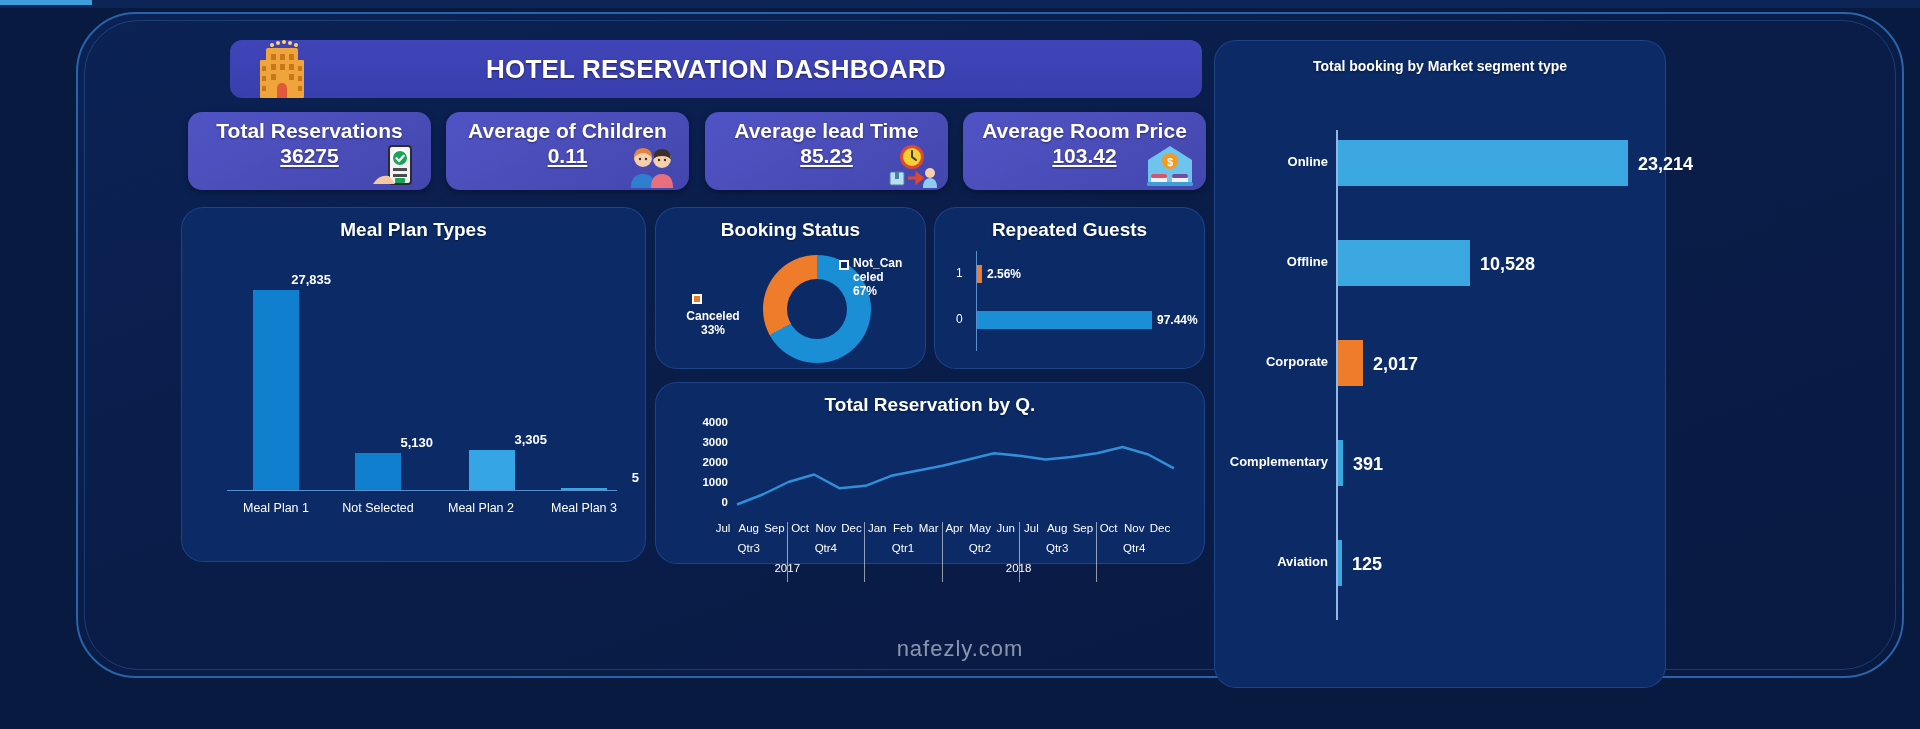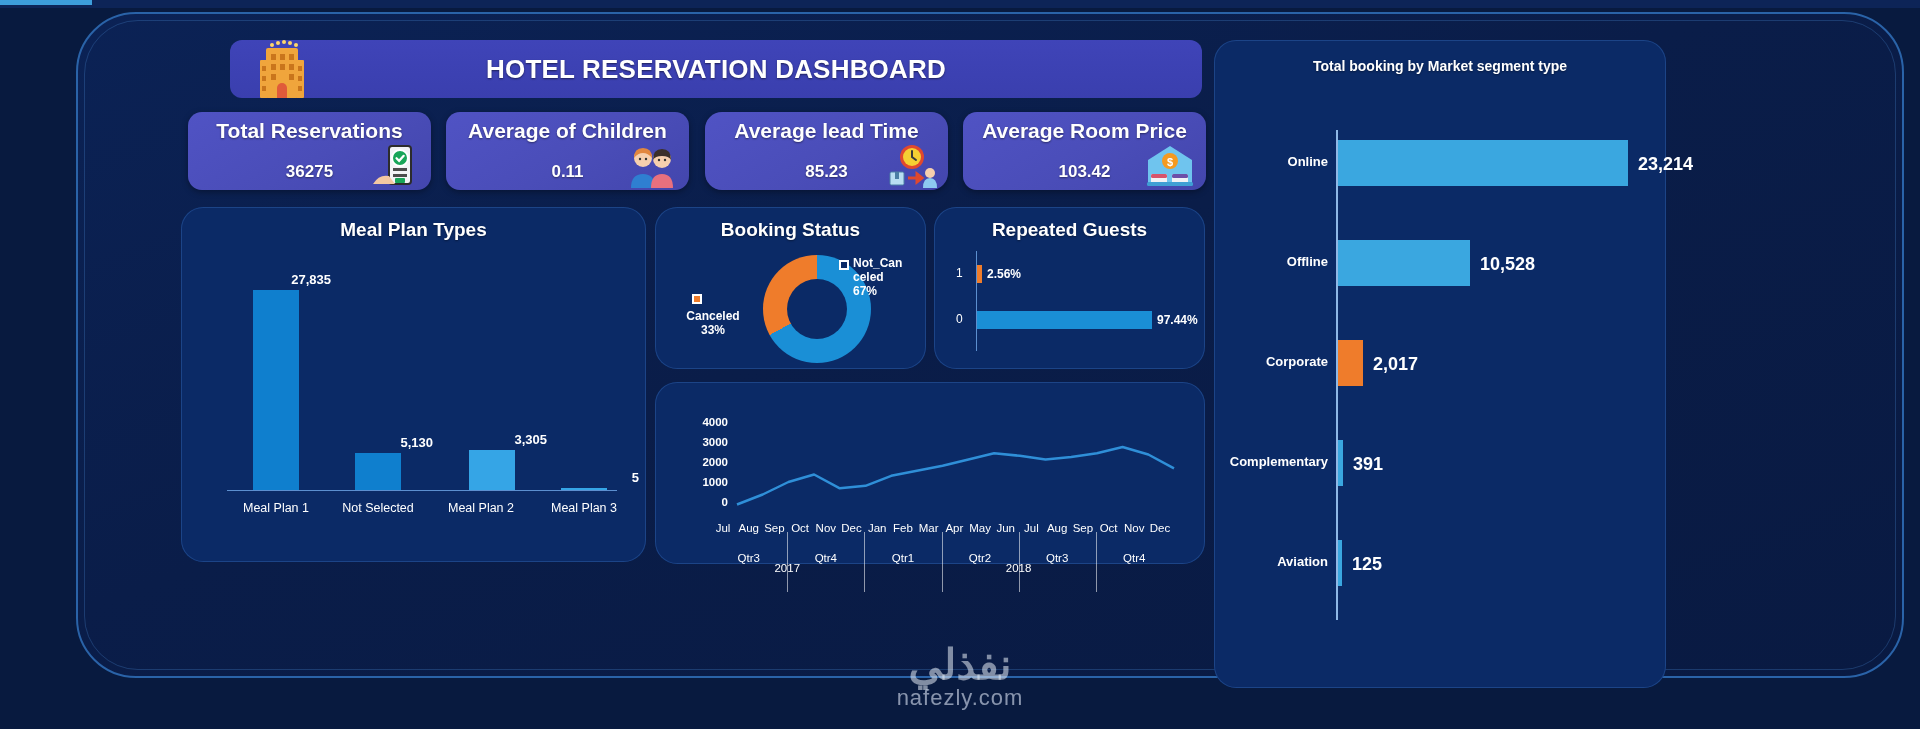--- a/index.html
+++ b/index.html
@@ -47,23 +47,23 @@
   }
   
   .kpi{
     position:absolute; top:98px; height:78px; width:243px;
     background:linear-gradient(150deg,#5053c4 0%, #4a4db8 55%, #4346ad 100%);
     border-radius:14px;
     box-shadow:0 2px 6px rgba(0,0,0,.35);
     padding-top:7px;
   }
   .kpi .k-title{ text-align:center; font-size:21px; font-weight:bold; text-shadow:0 1px 2px rgba(0,0,0,.45);}
-  .kpi .k-val{ text-align:center; font-size:17px; font-weight:bold; margin-top:19px; text-shadow:0 1px 2px rgba(0,0,0,.45);}
+  .kpi .k-val{ text-align:center; font-size:21px; font-weight:bold; margin-top:1px; text-shadow:0 1px 2px rgba(0,0,0,.45);text-decoration:underline;}
   .kpi .k-ico{ position:absolute; right:8px; bottom:2px; width:56px; height:44px;}
-  #kpi0{ left:110px;} #kpi1{ left:368px;} #kpi2{ left:627px;border-radius:17px;} #kpi3{ left:885px;}
+  #kpi0{ left:110px;} #kpi1{ left:368px;} #kpi2{ left:627px;} #kpi3{ left:885px;}
 
   
   #mealpanel{ left:103px; top:193px; width:465px; height:355px;}
   .p-title{ text-align:center; font-size:19px; font-weight:bold; padding-top:12px; text-shadow:0 1px 2px rgba(0,0,0,.4);}
   #mealplot{ position:absolute; left:24px; top:48px; width:420px; height:270px;}
   .mp-axis{ position:absolute; left:22px; bottom:34px; width:390px; height:1px; background:#5c8fd0;}
   .mp-bar-wrap{ position:absolute; bottom:35px; width:46px; }
   .mp-bar{ width:100%; background:#0f7fce; }
   .mp-bar.light{ background:#35a5e6;}
   .mp-val{ position:absolute; width:110px; left:-32px; text-align:right; font-size:13px; font-weight:bold; }
@@ -88,21 +88,21 @@
   .rg-lab{ position:absolute; left:8px; top:1px; font-size:12px;}
   .rg-bar{ position:absolute; left:29px; height:100%;}
   .rg-val{ position:absolute; top:2px; font-size:12px; font-weight:bold;}
 
   
   #linepanel{ left:577px; top:368px; width:550px; height:182px;}
   #lineplot{ position:absolute; left:14px; top:40px; width:525px; height:100px;}
   .ly-lab{ position:absolute; right:0; font-size:11.5px; font-weight:bold; text-align:right; width:34px;}
   .months{ position:absolute; left:68px; top:140px; width:470px; height:22px;}
   .mo{ position:absolute; font-size:11.5px; text-align:center; width:26px;}
-  .qtrs{ position:absolute; left:68px; top:170px; width:470px; height:20px;text-decoration:underline;}
+  .qtrs{ position:absolute; left:68px; top:160px; width:470px; height:20px;text-decoration:underline;}
   .qt{ position:absolute; font-size:11.5px; text-align:center;}
   .yrs{ position:absolute; left:68px; top:180px; width:470px; height:18px;}
   .yr{ position:absolute; font-size:11.5px; text-align:center;}
   .tbl-line{ position:absolute; background:rgba(255,255,255,.55); }
 
   
   #mktpanel{ left:1136px; top:26px; width:452px; height:648px;}
   #mkttitle{ text-align:center; font-size:14px; font-weight:bold; padding:18px 40px 0; line-height:1.25; text-shadow:0 1px 2px rgba(0,0,0,.4);}
   #mktplot{ position:absolute; left:0; top:90px; width:452px; height:520px;}
   .ms-axis{ position:absolute; left:122px; top:0; width:2px; height:490px; background:#8fb8e6;}
@@ -281,20 +281,21 @@
         </div>
         <div class="rg-row" style="top: 60px; width: 245px;">
           <div class="rg-lab">0</div>
           <div class="rg-bar" style="width: 175px; background: rgb(26, 143, 214);"></div>
           <div class="rg-val" style="left: 209px;">97.44%</div>
         </div>
       </div>
   </div>
 
   <div class="panel" id="linepanel">
+    <div class="p-title">Total Reservation by Q.</div>
     <div id="lineplot">
       <svg id="linesvg" width="525" height="100" viewBox="0 0 525 100" preserveAspectRatio="none">
           <polyline points="68.0,82.5 93.7,72.5 119.4,60.0 145.1,52.5 170.8,66.3 196.5,63.8 222.2,53.8 247.9,48.8 273.6,43.8 299.4,37.5 325.1,31.3 350.8,33.8 376.5,37.5 402.2,35.0 427.9,31.3 453.6,25.0 479.3,32.5 505.0,46.3" fill="none" stroke="#2f8fd8" stroke-width="2.5" stroke-linejoin="round"></polyline>
         </svg>
     <div class="ly-lab" style="top: -6px; right: 466px;">4000</div><div class="ly-lab" style="top: 14px; right: 466px;">3000</div><div class="ly-lab" style="top: 34px; right: 466px;">2000</div><div class="ly-lab" style="top: 54px; right: 466px;">1000</div><div class="ly-lab" style="top: 74px; right: 466px;">0</div></div>
     <div class="months">
         <div class="mo" style="left: -13px;">Jul</div>
         <div class="mo" style="left: 12.7059px;">Aug</div>
         <div class="mo" style="left: 38.4118px;">Sep</div>
         <div class="mo" style="left: 64.1176px;">Oct</div>
@@ -360,15 +361,14 @@
           <div class="ms-lab">Aviation</div>
           <div class="ms-bar" style="width: 4px; background: rgb(58, 167, 224);"></div>
           <div class="ms-val" style="left: 138px;">125</div>
         </div>
       </div>
   </div>
 
 </div>
 
 <div id="wm">
-  <div class="ar">نفذلي</div>
   <div class="en">nafezly.com</div>
 </div>
 
 </body></html>

